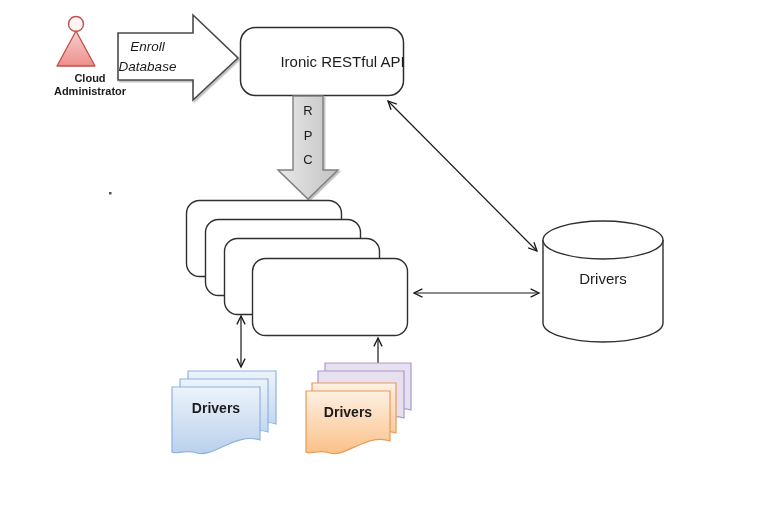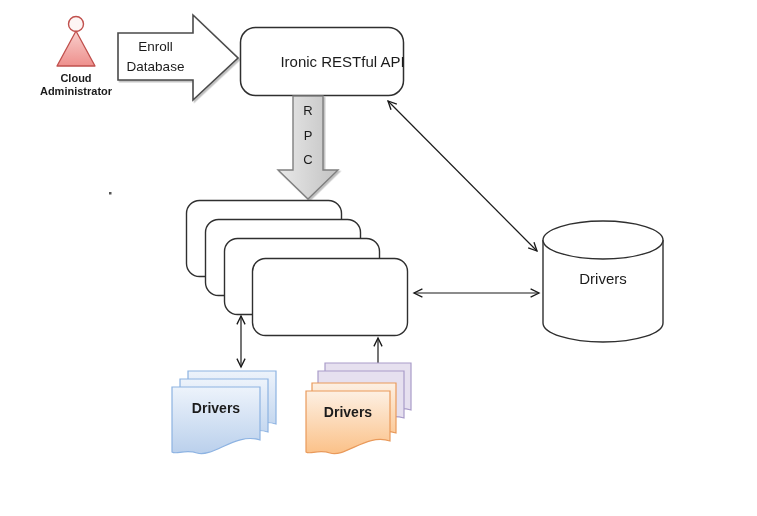--- a/index.html
+++ b/index.html
@@ -91,26 +91,26 @@
     <g>
       <path transform="translate(325,363)" d="M0,0 H86 V47 C62,40 38,62 23,58 C11,54 4,60 0,57 Z" stroke-width="1.2" fill="#e6e0ef" stroke="#a99cc9"></path>
       <path transform="translate(318,371)" d="M0,0 H86 V47 C62,40 38,62 23,58 C11,54 4,60 0,57 Z" stroke-width="1.2" fill="#e6e0ef" stroke="#a99cc9"></path>
       <path transform="translate(312,383)" d="M0,0 H84 V50 C61,42 39,67 24,62 C12,58 4,64 0,61 Z" fill="url(#gradOrange)" stroke-width="1.2" stroke="#e99a5b"></path>
       <path transform="translate(306,391)" d="M0,0 H84 V50 C61,42 39,67 24,62 C12,58 4,64 0,61 Z" fill="url(#gradOrange)" stroke-width="1.2" stroke="#e99a5b"></path>
     </g>
 
     <rect x="109" y="192" width="2.5" height="2.5" fill="#555555"></rect>
   </svg>
 
-  <div class="lbl col admin-lbl" style="left:26px;top:70px;width:100px;height:30px;">
+  <div class="lbl col admin-lbl" style="left:40px;top:70px;width:100px;height:30px;">
     <div>Cloud</div>
     <div>Administrator</div>
   </div>
 
-  <div class="lbl col enroll-lbl" style="left:118px;top:36px;width:75px;height:42px;">
+  <div class="lbl col enroll-lbl" style="left:110px;top:36px;width:75px;height:42px;font-style:italic;">
     <div>Enroll</div>
     <div>Database</div>
   </div>
 
   <div class="lbl" style="left:240px;top:27px;width:163px;height:68px;margin-left:21px;">Ironic RESTful API</div>
 
   <div class="lbl col rpc-lbl" style="left:293px;top:104px;width:30px;height:62px;">
     <div>R</div>
     <div>P</div>
     <div>C</div>

